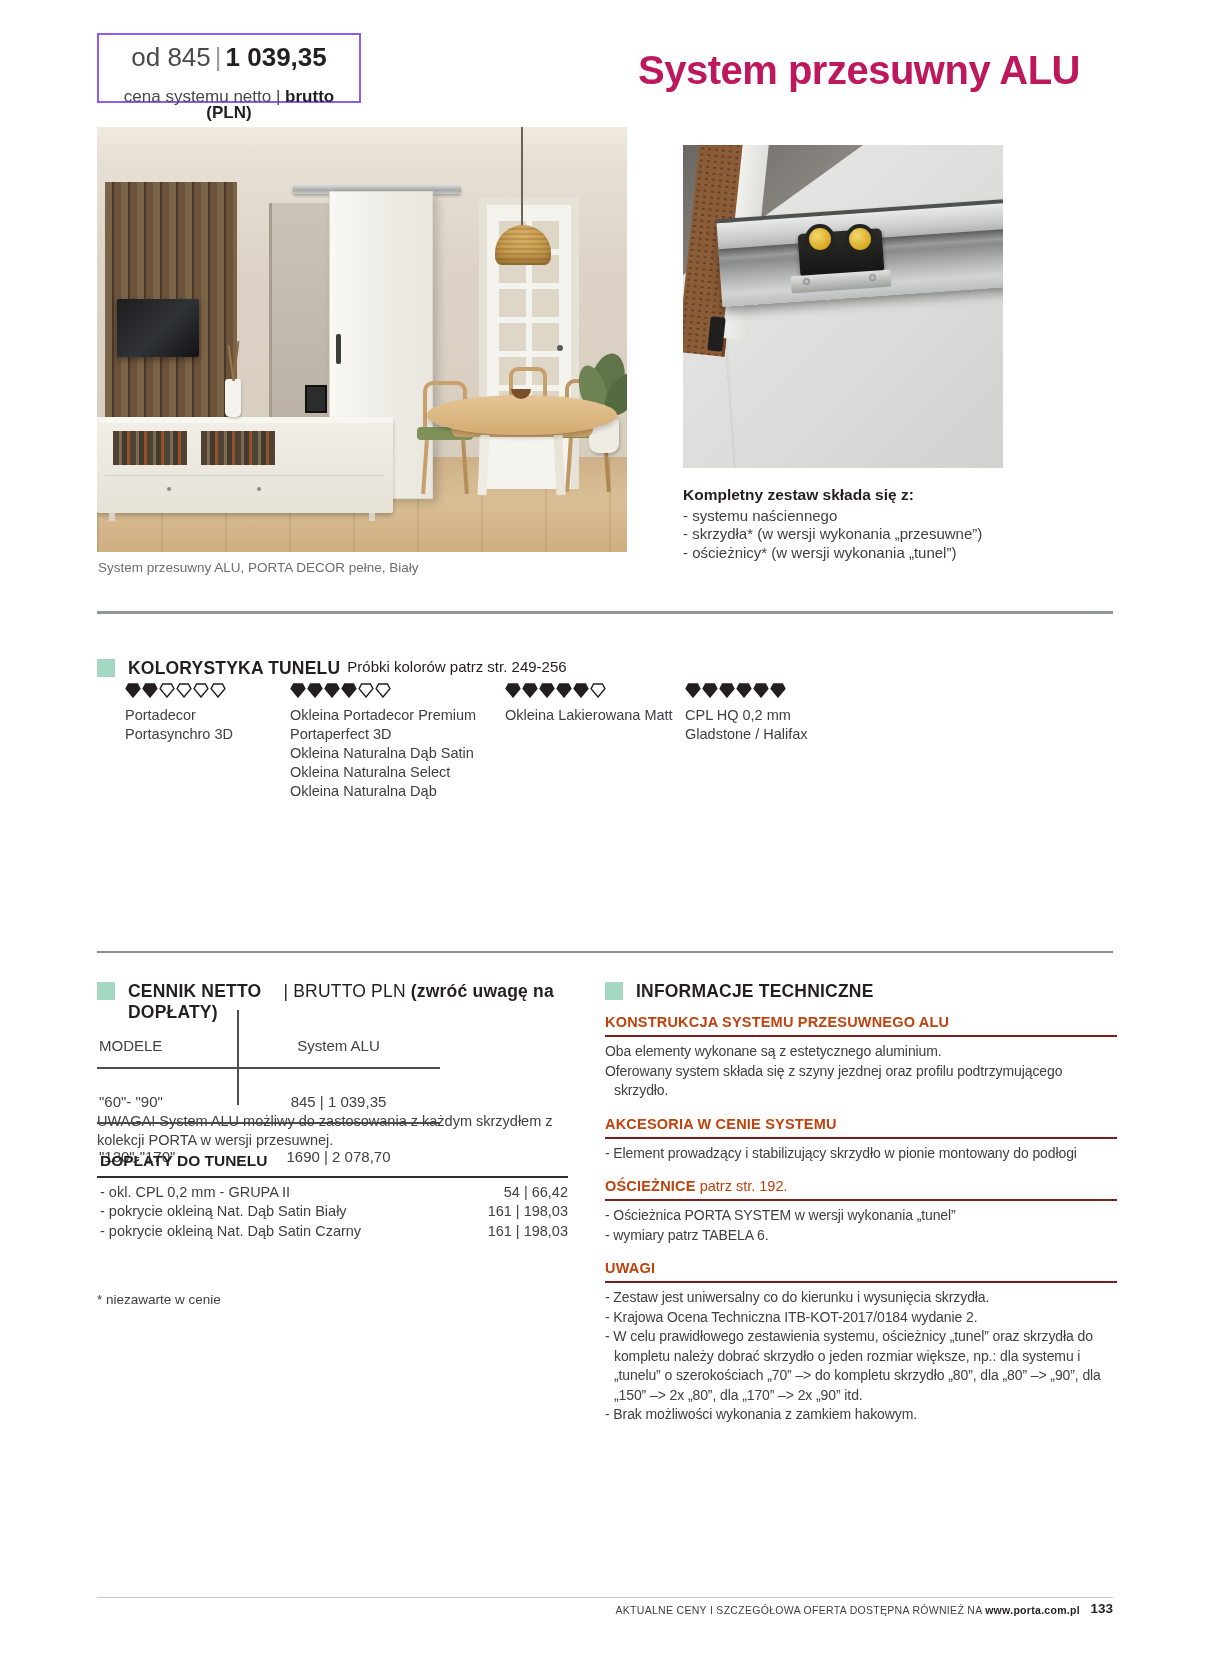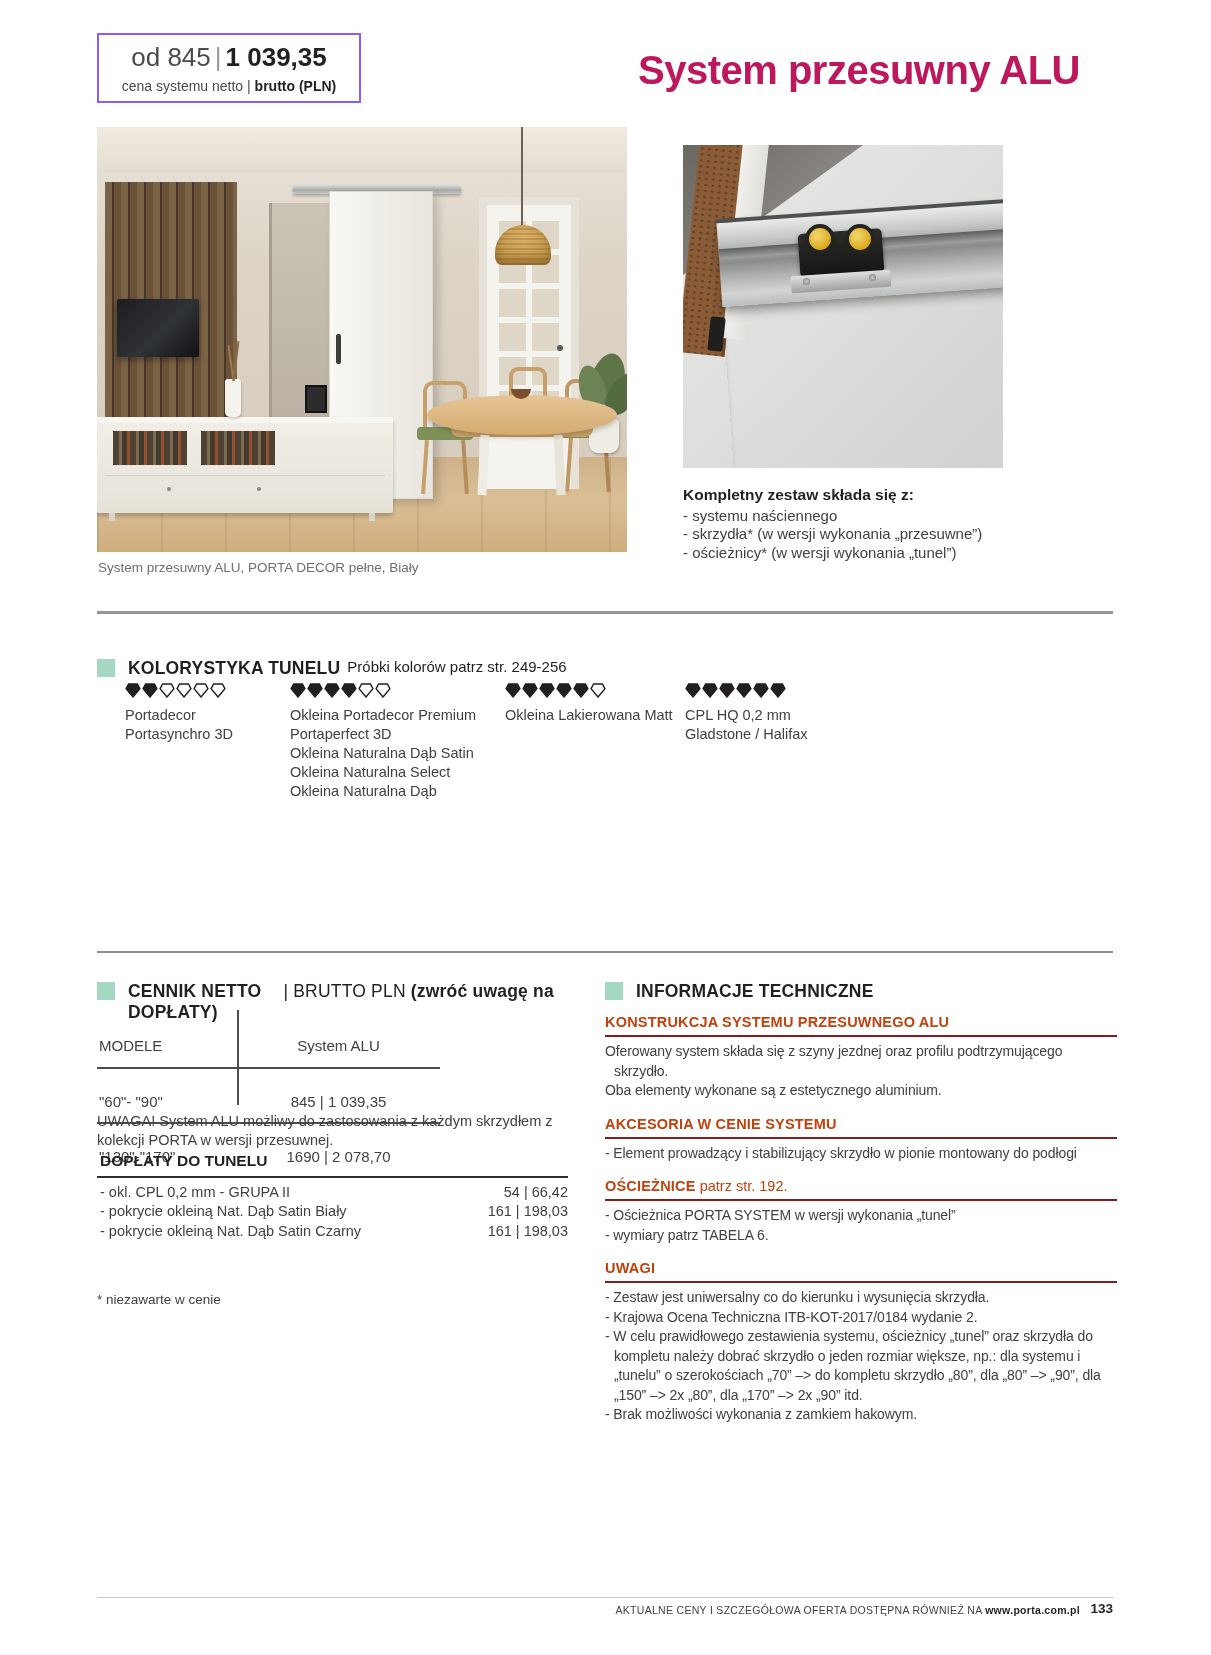--- a/index.html
+++ b/index.html
@@ -5,21 +5,21 @@
   html,body{margin:0;padding:0;background:#ffffff;}
   .page{position:relative;width:1211px;height:1655px;background:#fff;
         font-family:"Liberation Sans", sans-serif;color:#231f20;overflow:hidden;}
 
   
   .price-box{position:absolute;left:97px;top:33px;width:264px;height:70px;
              border:2px solid #8b5cf6;box-sizing:border-box;text-align:center;padding-top:7px;}
   .price-main{font-size:26px;line-height:30px;color:#4a4a4c;}
   .price-main .sep{color:#9a9a9a;font-weight:300;padding:0 4px;}
   .price-main b{color:#231f20;}
-  .price-sub{font-size:14px;line-height:16px;color:#4a4a4c;margin-top:6px;}
+  .price-sub{font-size:17px;line-height:16px;color:#4a4a4c;margin-top:17px;}
   .price-sub b{color:#231f20;}
 
   
   .page-title{position:absolute;top:48px;right:131px;font-size:40px;font-weight:bold;
               color:#be185d;letter-spacing:-0.5px;}
 
   
   .photo{position:absolute;overflow:hidden;}
   #photo-left{left:97px;top:127px;width:530px;height:425px;
      background:linear-gradient(180deg,#eae4d9 0%,#ddd4c7 32%,#d8cec0 72%,#d4c9ba 100%);}
@@ -405,22 +405,22 @@
 
   <div class="footnote">* niezawarte w cenie</div>
 
   <div class="sec-header" id="tech-header">
     <span class="sec-square"></span>
     <span class="sec-title">INFORMACJE TECHNICZNE</span>
   </div>
   <div id="tech-sections">
       <div class="tech-section">
         <div class="tech-head"><span class="tech-head-b">KONSTRUKCJA SYSTEMU PRZESUWNEGO ALU</span><span class="tech-head-r"></span></div>
+        <div class="tech-line">Oba elementy wykonane są z estetycznego aluminium.</div>
         <div class="tech-line">Oferowany system składa się z szyny jezdnej oraz profilu podtrzymującego skrzydło.</div>
-        <div class="tech-line">Oba elementy wykonane są z estetycznego aluminium.</div>
       </div>
       <div class="tech-section">
         <div class="tech-head"><span class="tech-head-b">AKCESORIA W CENIE SYSTEMU</span><span class="tech-head-r"></span></div>
         <div class="tech-line">- Element prowadzący i stabilizujący skrzydło w pionie montowany do podłogi</div>
       </div>
       <div class="tech-section">
         <div class="tech-head"><span class="tech-head-b">OŚCIEŻNICE</span><span class="tech-head-r"> patrz str. 192.</span></div>
         <div class="tech-line">- Ościeżnica PORTA SYSTEM w wersji wykonania „tunel”</div>
         <div class="tech-line">- wymiary patrz TABELA 6.</div>
       </div>

